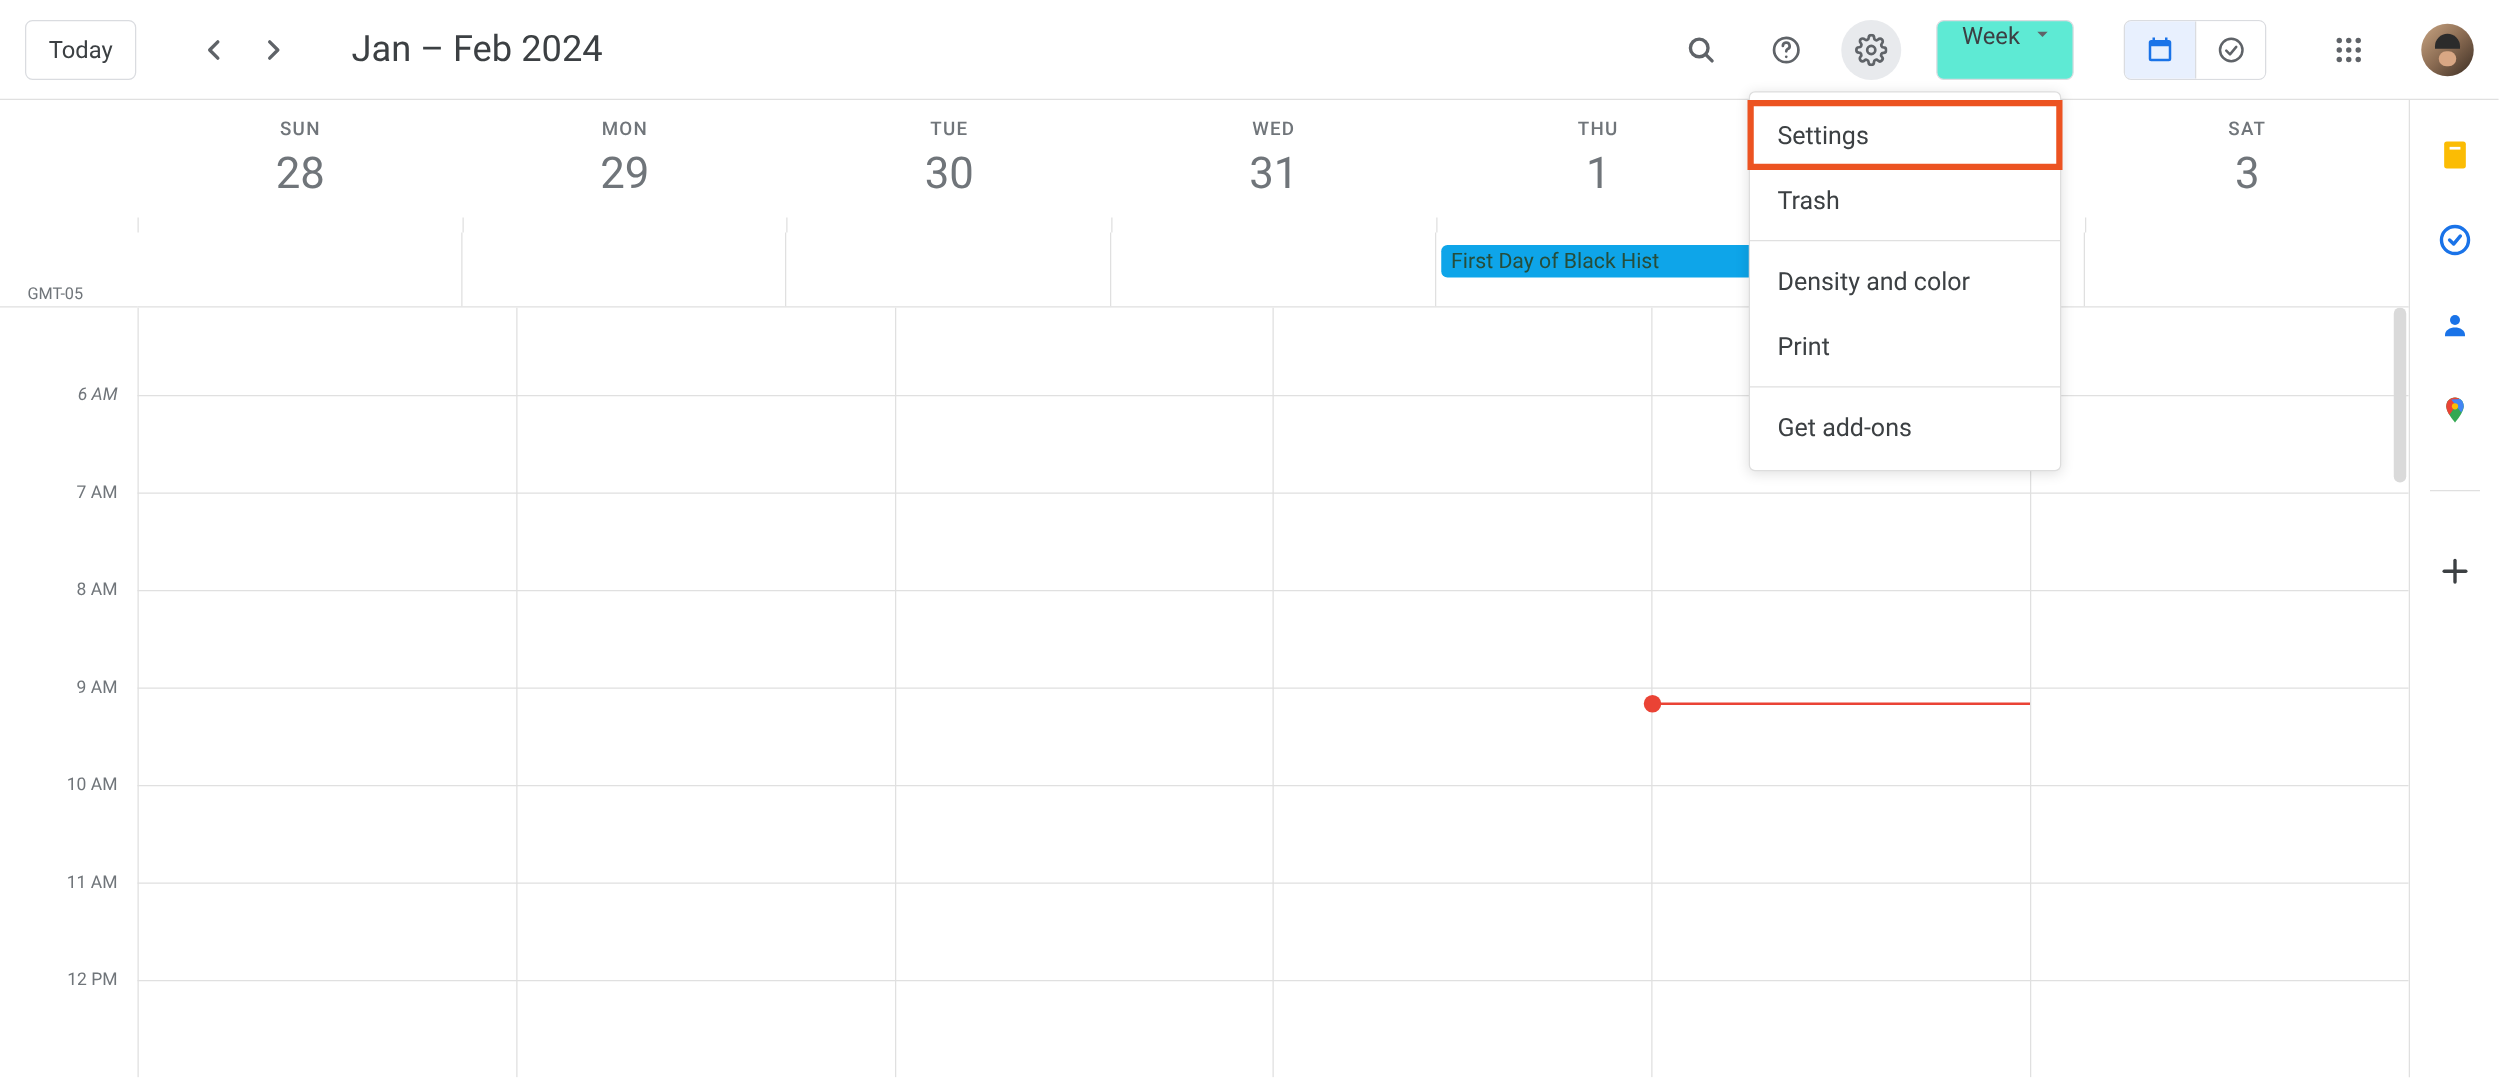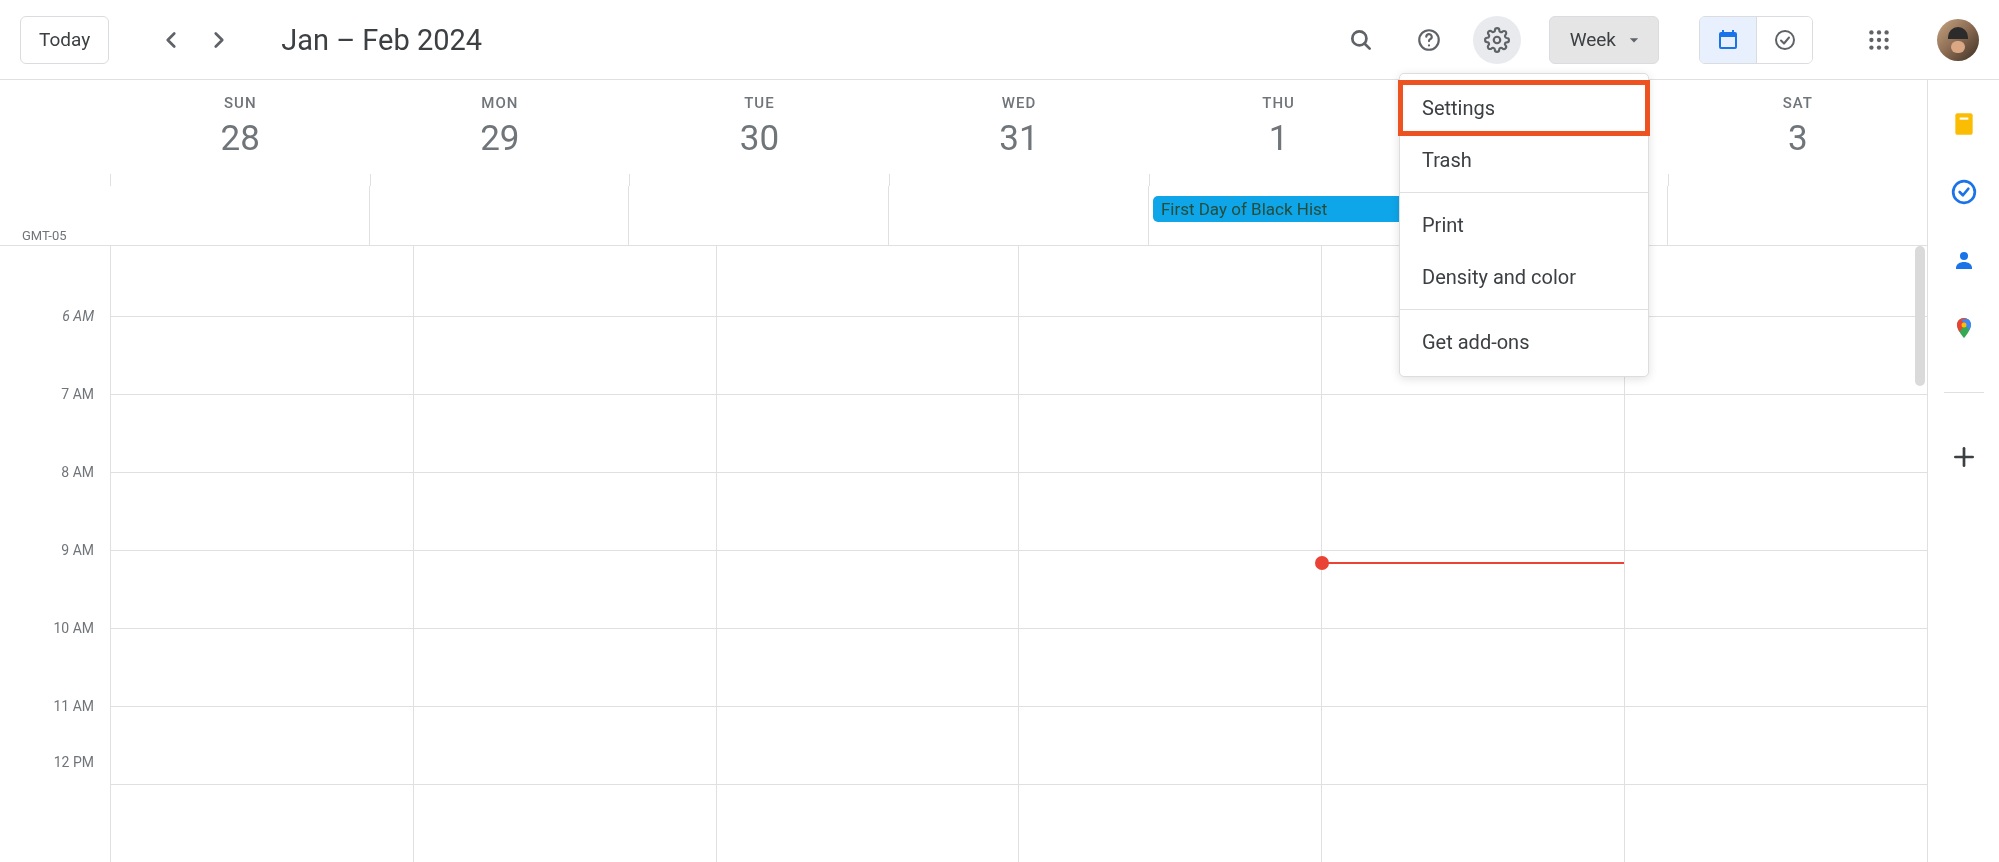--- a/index.html
+++ b/index.html
@@ -8,21 +8,21 @@
 
   
   .header { height: 80px; display: flex; align-items: center; padding: 0 20px 0 20px; border-bottom: 1px solid #e0e0e0; gap: 20px; }
   .today-btn { height: 48px; padding: 0 18px; border: 1px solid #dadce0; border-radius: 6px; background: #fff; font-size: 19px; color: #3c4043; cursor: pointer; font-family: inherit; }
   .nav-arrows { display: flex; gap: 0; margin-left: 18px; }
   .icon-btn { width: 48px; height: 48px; border: none; background: transparent; border-radius: 50%; cursor: pointer; display: flex; align-items: center; justify-content: center; color: #5f6368; }
   .icon-btn svg { width: 26px; height: 26px; }
   .date-title { font-size: 29px; color: #3c4043; margin-left: 18px; font-weight: 400; }
   .spacer { flex: 1; }
   .gear-active { background: #e8eaed; }
-  .view-select { height: 48px; padding: 0 14px 0 20px; border: 1px solid #dadce0; border-radius: 6px; background: #e5e5e5; font-size: 19px; color: #3c4043; cursor: pointer; display: flex; align-items: center; gap: 8px; margin-left: 8px; }
+  .view-select { height: 48px; padding: 0 14px 0 20px; border: 1px solid #dadce0; border-radius: 6px; background: #5eead4; font-size: 19px; color: #3c4043; cursor: pointer; display: flex; gap: 8px; margin-left: 8px; }
   .view-select svg { width: 20px; height: 20px; }
   .toggle-group { display: flex; border: 1px solid #dadce0; border-radius: 6px; overflow: hidden; margin-left: 20px; }
   .toggle-btn { width: 56px; height: 46px; display: flex; align-items: center; justify-content: center; background: #fff; cursor: pointer; border: none; }
   .toggle-btn.active { background: #e8f0fe; }
   .toggle-btn.active svg { color: #1a73e8; }
   .toggle-btn:not(.active) svg { color: #5f6368; }
   .toggle-btn + .toggle-btn { border-left: 1px solid #dadce0; }
   .apps-grid { margin-left: 22px; }
   .avatar { width: 42px; height: 42px; border-radius: 50%; background: linear-gradient(135deg, #c9a583 0%, #8a6b52 50%, #3b2d23 100%); margin-left: 14px; cursor: pointer; position: relative; overflow: hidden; }
   .avatar::before { content: ""; position: absolute; top: 8px; left: 11px; width: 20px; height: 12px; background: #2b2b2b; border-radius: 10px 10px 0 0; }
@@ -146,22 +146,22 @@
           <circle cx="19" cy="19" r="2"></circle>
         </svg>
     </button>
     <div class="avatar"></div>
   </div>
 
   <div class="dropdown" id="settings-dropdown">
       <div class="dropdown-item hl">Settings</div>
       <div class="dropdown-item">Trash</div>
       <div class="dropdown-divider"></div>
+      <div class="dropdown-item">Density and color</div>
       <div class="dropdown-item">Print</div>
-      <div class="dropdown-item">Density and color</div>
       <div class="dropdown-divider"></div>
       <div class="dropdown-item">Get add-ons</div>
     </div>
 
   <div class="side-panel">
     <div class="side-icon">
       <svg width="26" height="26" viewBox="0 0 24 24">
           <rect x="4" y="2" width="16" height="20" rx="2" fill="#fbbc04"></rect>
           <rect x="8" y="6" width="8" height="2" fill="#fff"></rect>
         </svg>
@@ -259,21 +259,21 @@
         </div>
     </div>
     <div class="time-grid">
       <div class="time-labels" id="time-labels">
           <div class="time-label" style="top: 70px; font-style: italic;">6 AM</div>
           <div class="time-label" style="top: 148px;">7 AM</div>
           <div class="time-label" style="top: 226px;">8 AM</div>
           <div class="time-label" style="top: 304px;">9 AM</div>
           <div class="time-label" style="top: 382px;">10 AM</div>
           <div class="time-label" style="top: 460px;">11 AM</div>
-          <div class="time-label" style="top: 516px;">12 PM</div>
+          <div class="time-label" style="top: 538px;">12 PM</div>
         </div>
       <div class="grid-cols" id="grid-cols">
         <div class="hour-lines-overlay" id="hour-lines">
             <div class="hour-line" style="top: 70px;"></div>
             <div class="hour-line" style="top: 148px;"></div>
             <div class="hour-line" style="top: 226px;"></div>
             <div class="hour-line" style="top: 304px;"></div>
             <div class="hour-line" style="top: 382px;"></div>
             <div class="hour-line" style="top: 460px;"></div>
             <div class="hour-line" style="top: 538px;"></div>

